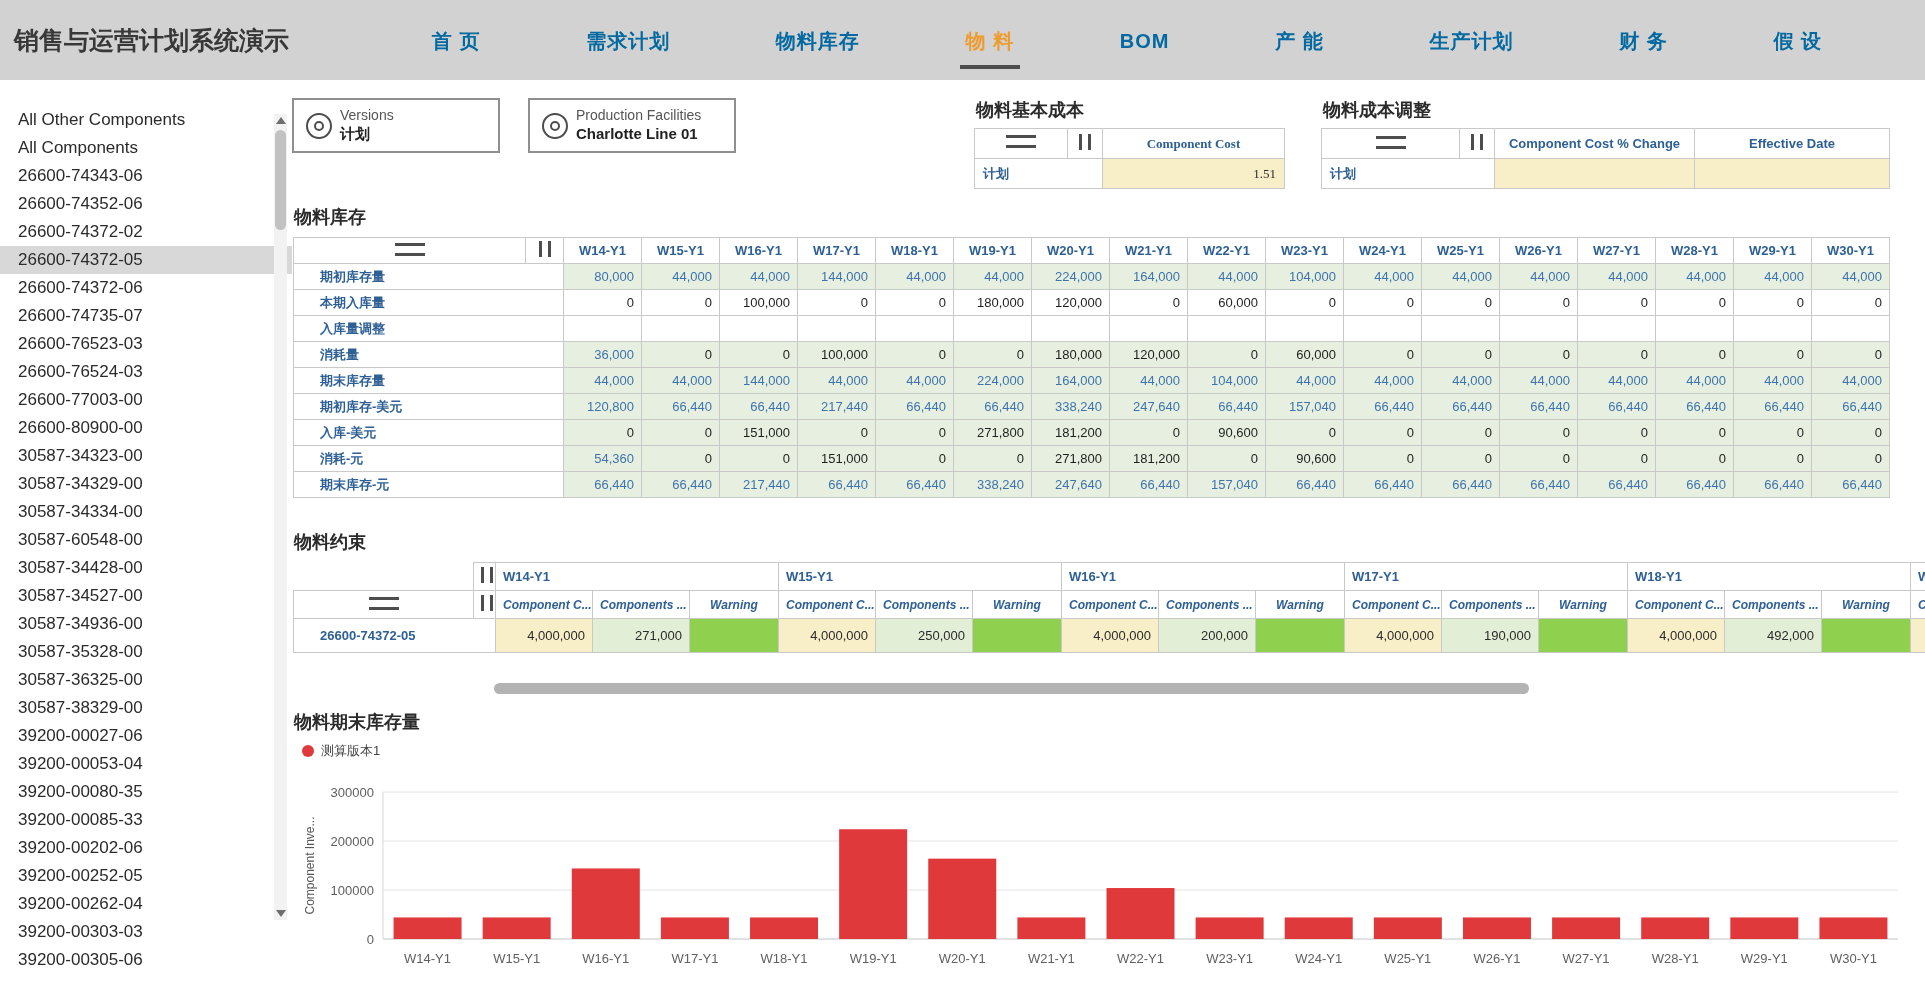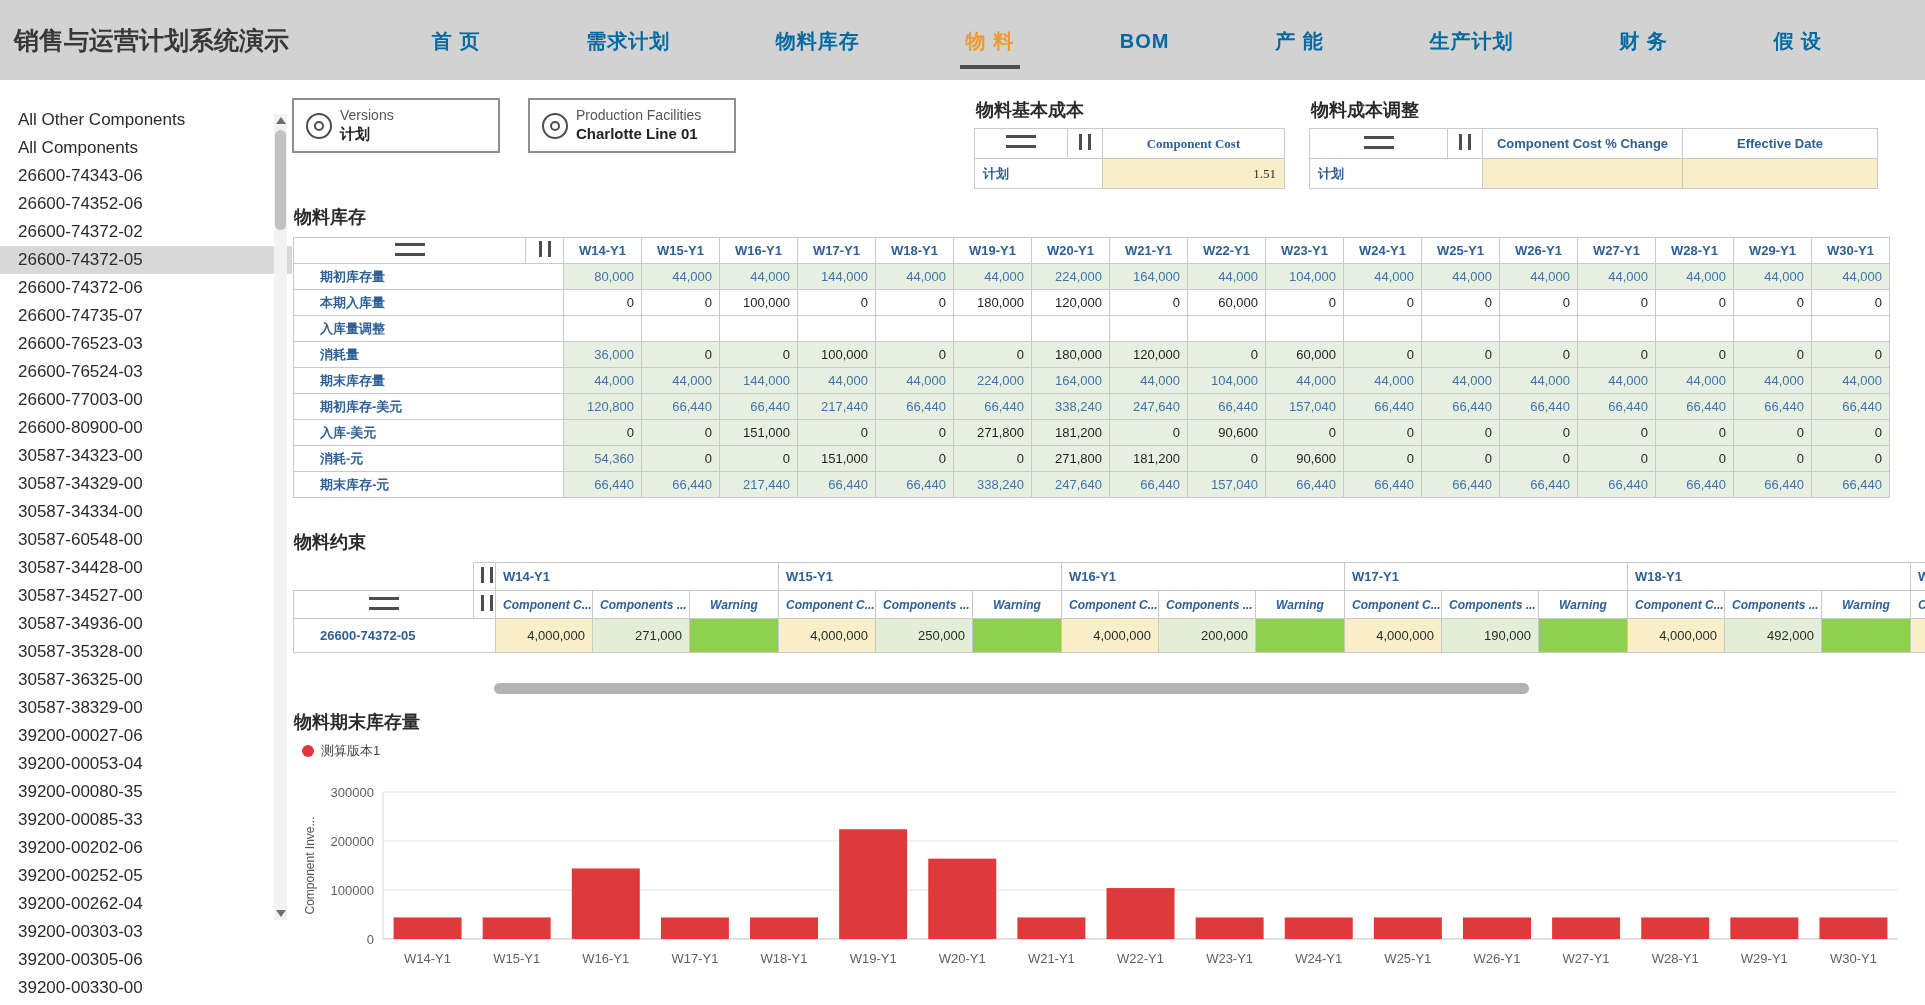--- a/index.html
+++ b/index.html
@@ -43,21 +43,21 @@
              padding:7px 16px 7px 12px; margin-top:0; min-width:208px; height:55px; cursor:pointer; }
   .sel-box.facilities { margin-left:28px; }
   .circle-icon { width:26px; height:26px; border:2px solid #4d4d4d; border-radius:50%;
                  display:flex; align-items:center; justify-content:center; flex:none; }
   .circle-icon .inner { width:10px; height:10px; border:2px solid #4d4d4d; border-radius:50%; }
   .sel-text { display:flex; flex-direction:column; line-height:1.25; }
   .sel-label { font-size:14px; color:#555; }
   .sel-value { font-size:15px; font-weight:bold; color:#222; }
 
   .mini-block.base { margin-left:238px;font-family:Liberation Serif, serif; }
-  .mini-block.adjust { margin-left:24px; }
+  .mini-block.adjust { margin-left:36px; }
   .mini-block .section-title { margin-bottom:6px; }
 
   table.grid { border-collapse:collapse; background:#fff; }
   table.grid th, table.grid td { border:1px solid #c9c9c9; padding:0 8px; height:30px; font-size:13px; vertical-align:middle; }
   .col-h { color:#2e6095; font-weight:bold; text-align:center; }
   .row-label { color:#2e6095; font-weight:bold; font-size:14px; text-align:left; }
   .icon-cell { text-align:center; }
   .menu-bars { display:inline-block; width:30px; height:13px; border-top:3px solid #4d4d4d; border-bottom:3px solid #4d4d4d; }
   .pause-icon { display:inline-block; width:12px; height:16px; border-left:3px solid #4d4d4d; border-right:3px solid #4d4d4d; }
   .num { text-align:right; }
@@ -151,21 +151,20 @@
         <li>30587-38329-00</li>
         <li>39200-00027-06</li>
         <li>39200-00053-04</li>
         <li>39200-00080-35</li>
         <li>39200-00085-33</li>
         <li>39200-00202-06</li>
         <li>39200-00252-05</li>
         <li>39200-00262-04</li>
         <li>39200-00303-03</li>
         <li>39200-00305-06</li>
-        <li>39200-00330-00</li>
       </ul>
     <div class="v-scroll">
       <div class="arr up"></div>
       <div class="thumb"></div>
       <div class="arr down"></div>
     </div>
   </aside>
 
   <main class="main">
 

